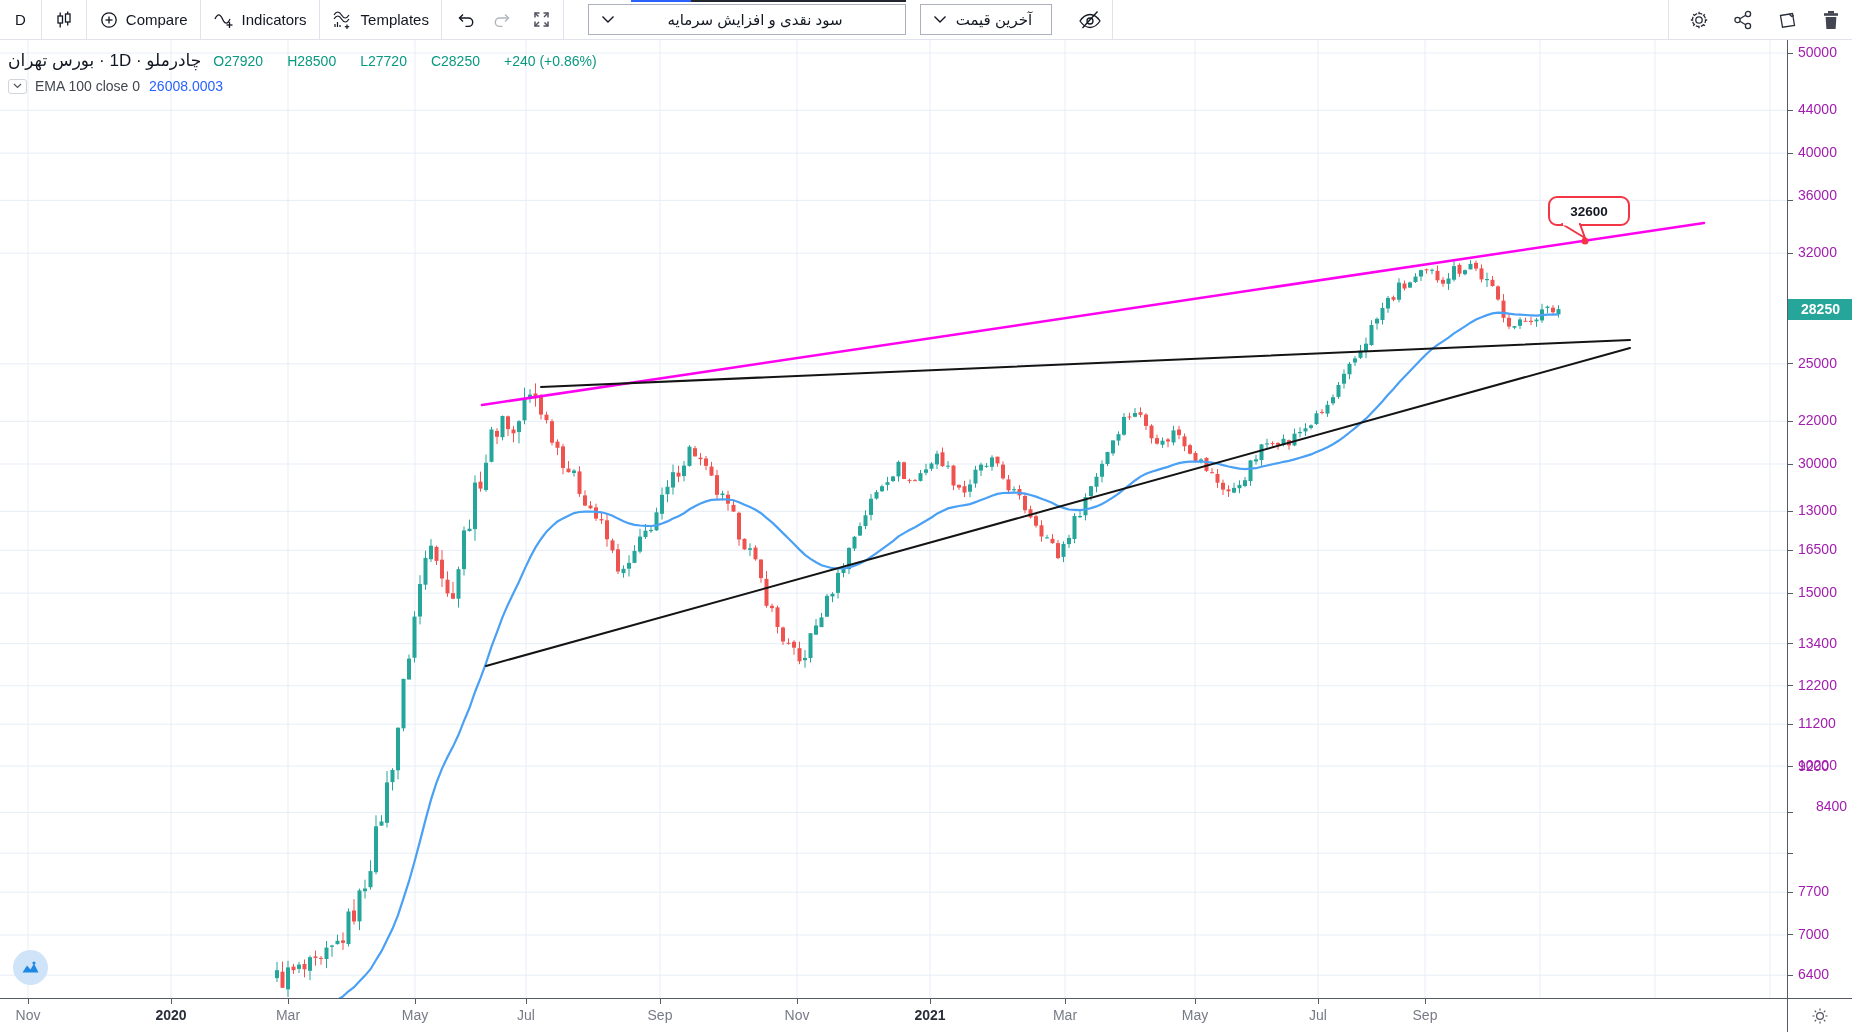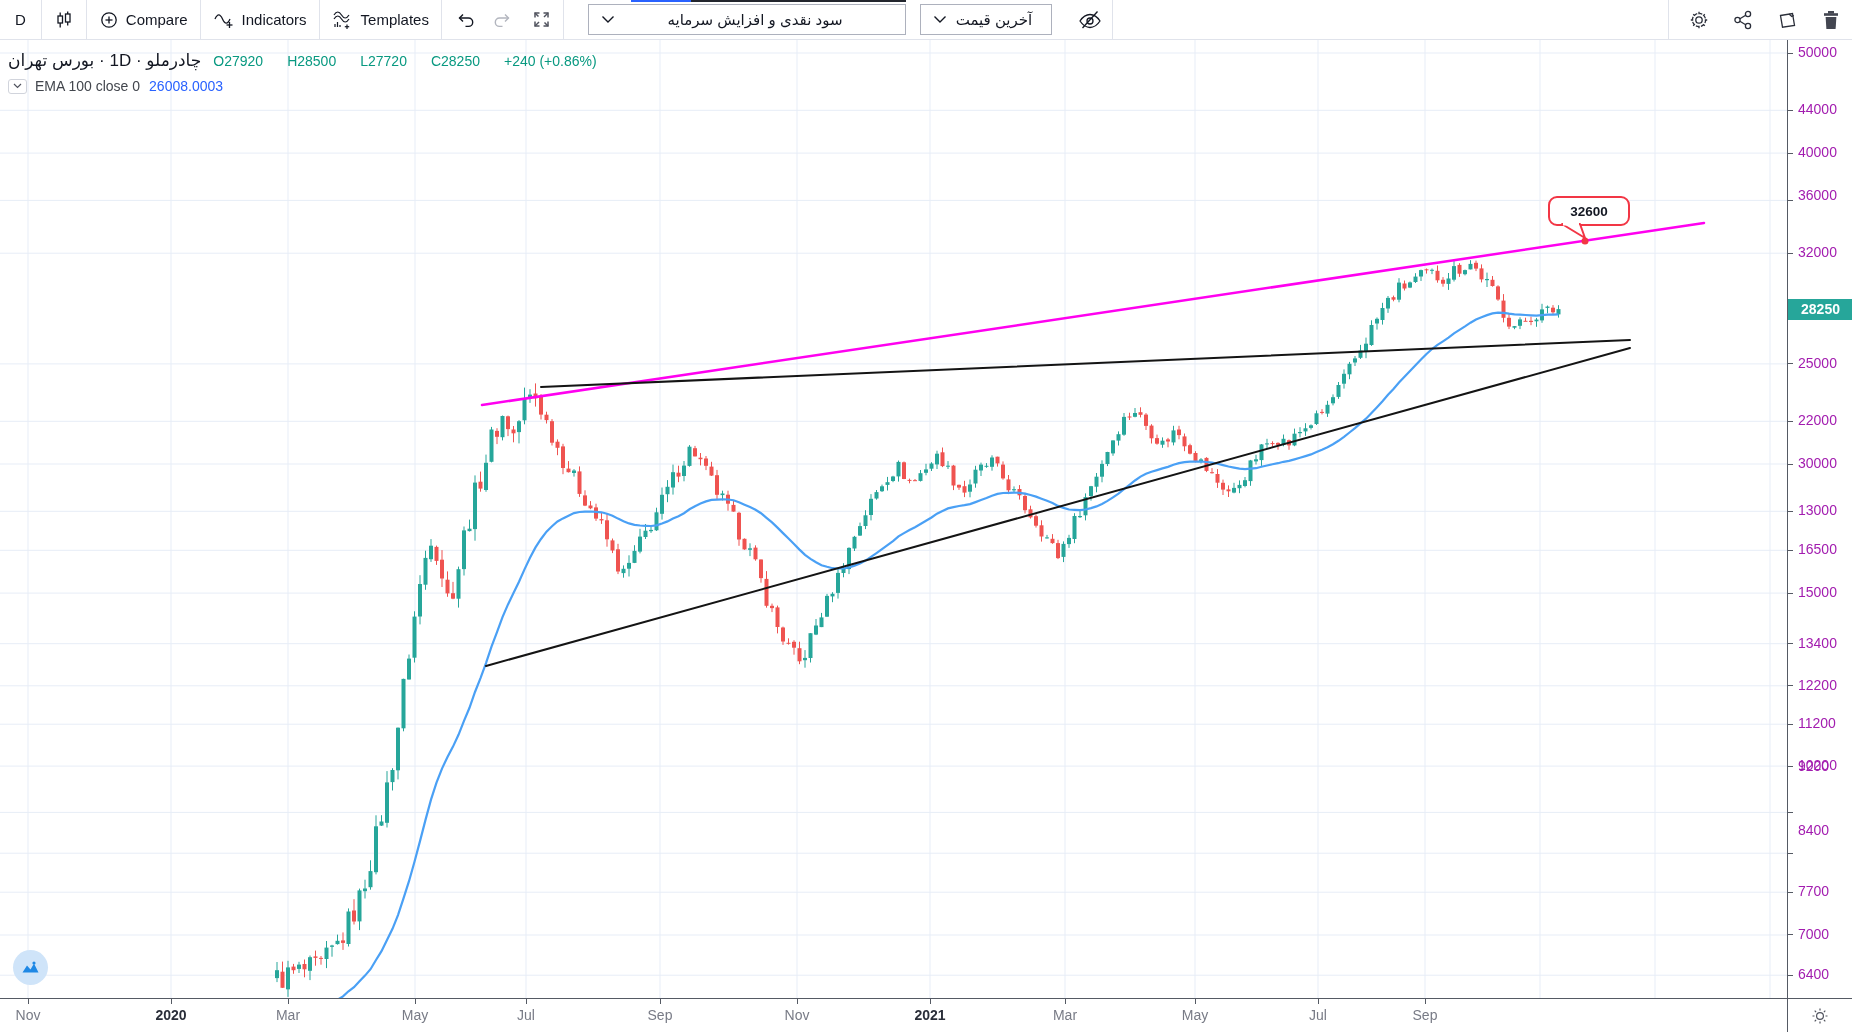--- a/index.html
+++ b/index.html
@@ -805,21 +805,21 @@
       <span class="ptick" style="top: 594.702px;">13400</span>
       <span class="pdash" style="top: 645.289px;"></span>
       <span class="ptick" style="top: 636.789px;">12200</span>
       <span class="pdash" style="top: 683.655px;"></span>
       <span class="ptick" style="top: 675.155px;">11200</span>
       <span class="pdash" style="top: 725.61px;"></span>
       <span class="ptick" style="top: 717.11px;">10200</span>
       <span class="pdash" style="top: 771.899px;"></span>
       <span class="ptick" style="top: 718px;">9200</span>
       <span class="pdash" style="top: 812.709px;"></span>
-      <span class="ptick" style="top: 782px;">8400</span>
+      <span class="ptick" style="top: 758px; margin-left: 18px;">8400</span>
       <span class="pdash" style="top: 851.742px;"></span>
       <span class="ptick" style="top: 843.242px;">7700</span>
       <span class="pdash" style="top: 894.498px;"></span>
       <span class="ptick" style="top: 885.998px;">7000</span>
       <span class="pdash" style="top: 934.698px;"></span>
       <span class="ptick" style="top: 926.198px;">6400</span>
       <div class="last-badge" style="top: 258.619px;">28250</div>
     </div>
 
   <button class="float-btn">

